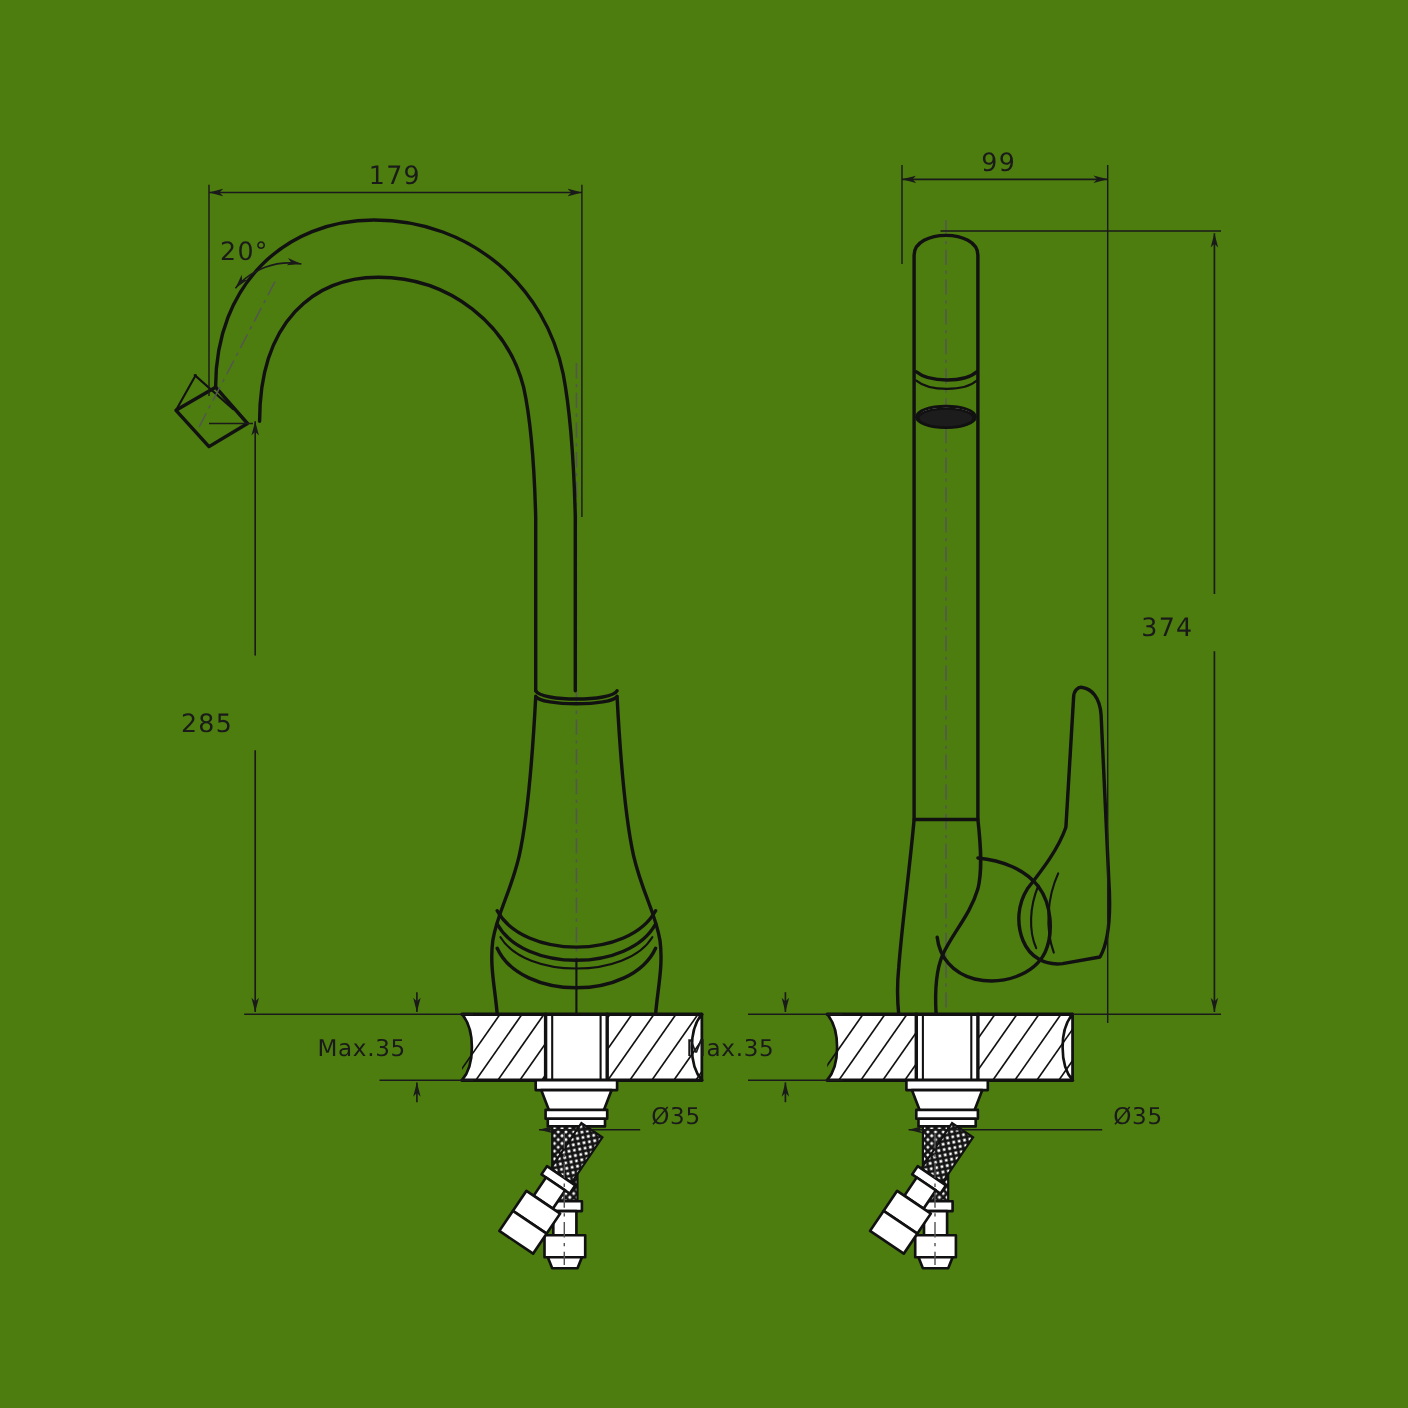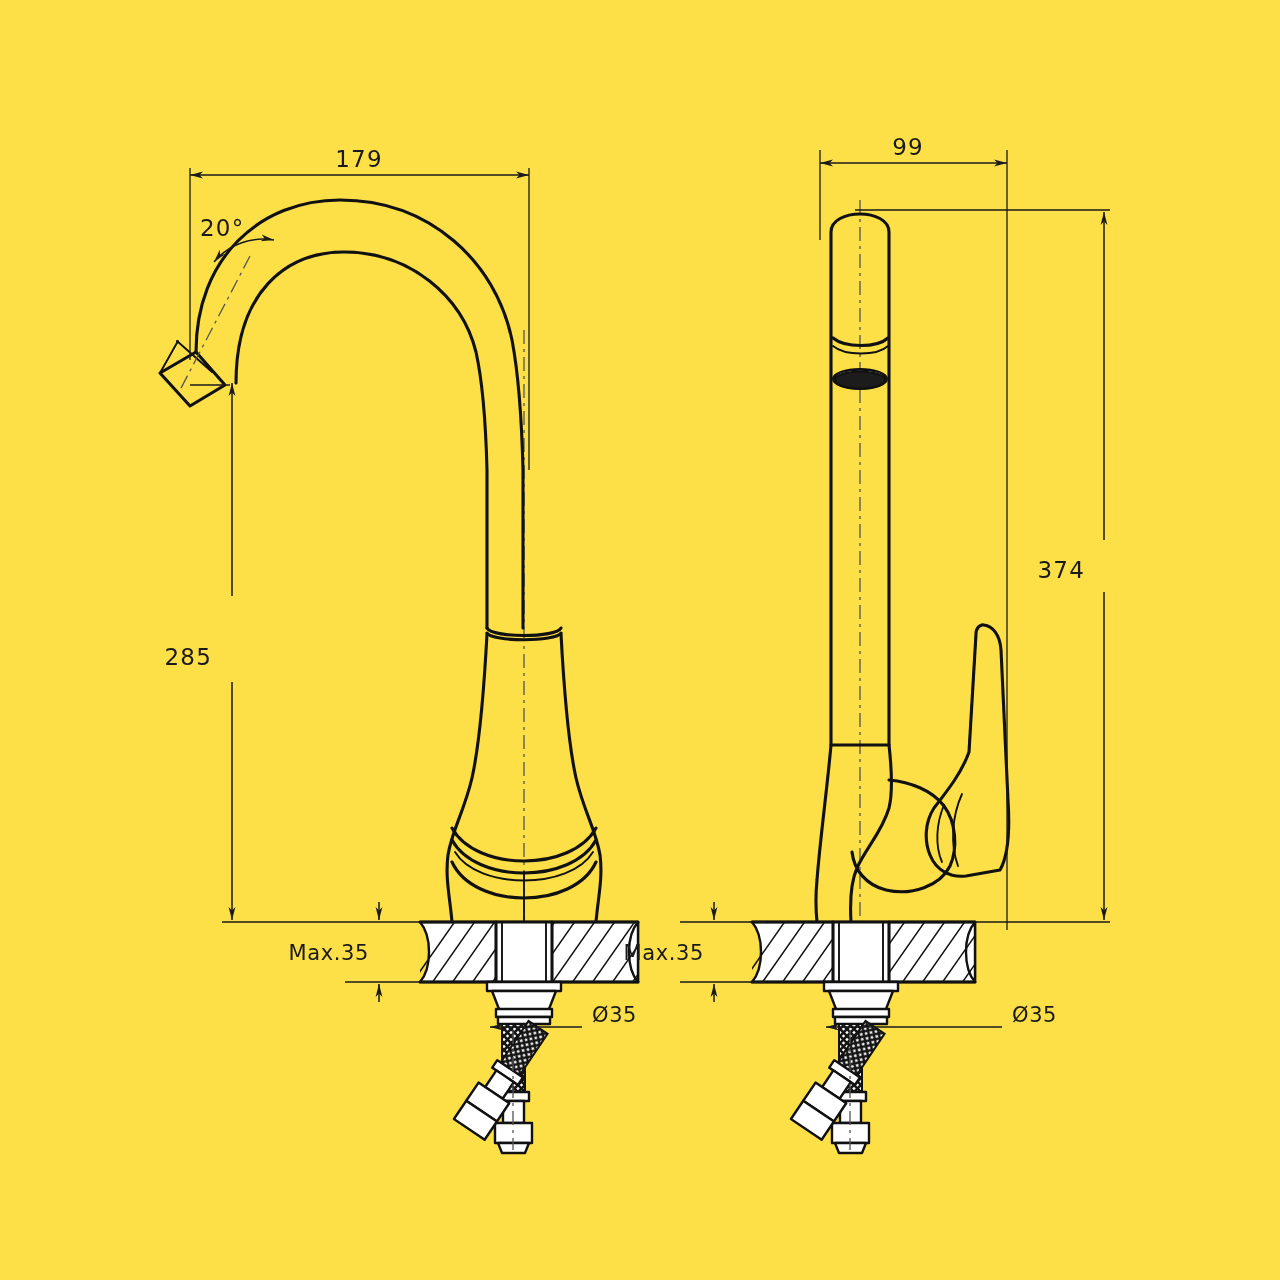--- a/index.html
+++ b/index.html
@@ -7,21 +7,21 @@
     padding: 0;
     background: #ffffff;
   }
   body {
     font-family: "DejaVu Sans", sans-serif;
   }
   #sheet {
     position: relative;
     width: 1280px;
     height: 1280px;
-    background: #fde047;
+    background: #4d7c0f;
     overflow: hidden;
   }
   svg.drawing {
     position: absolute;
     left: 0;
     top: 0;
     width: 1280px;
     height: 1280px;
     display: block;
   }

